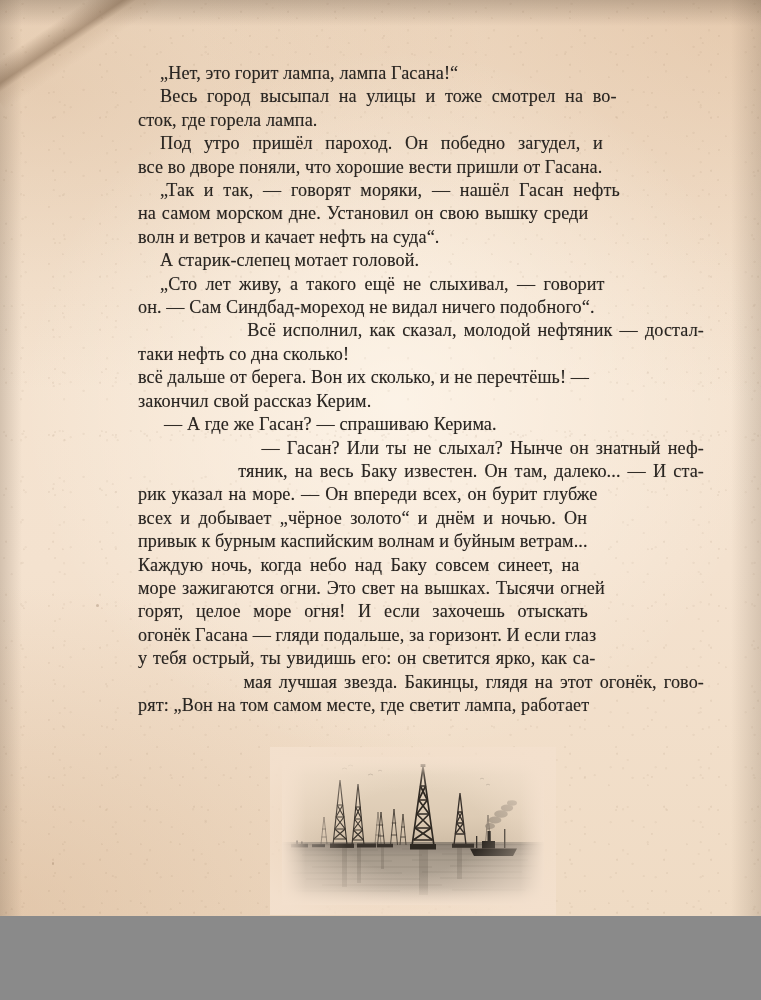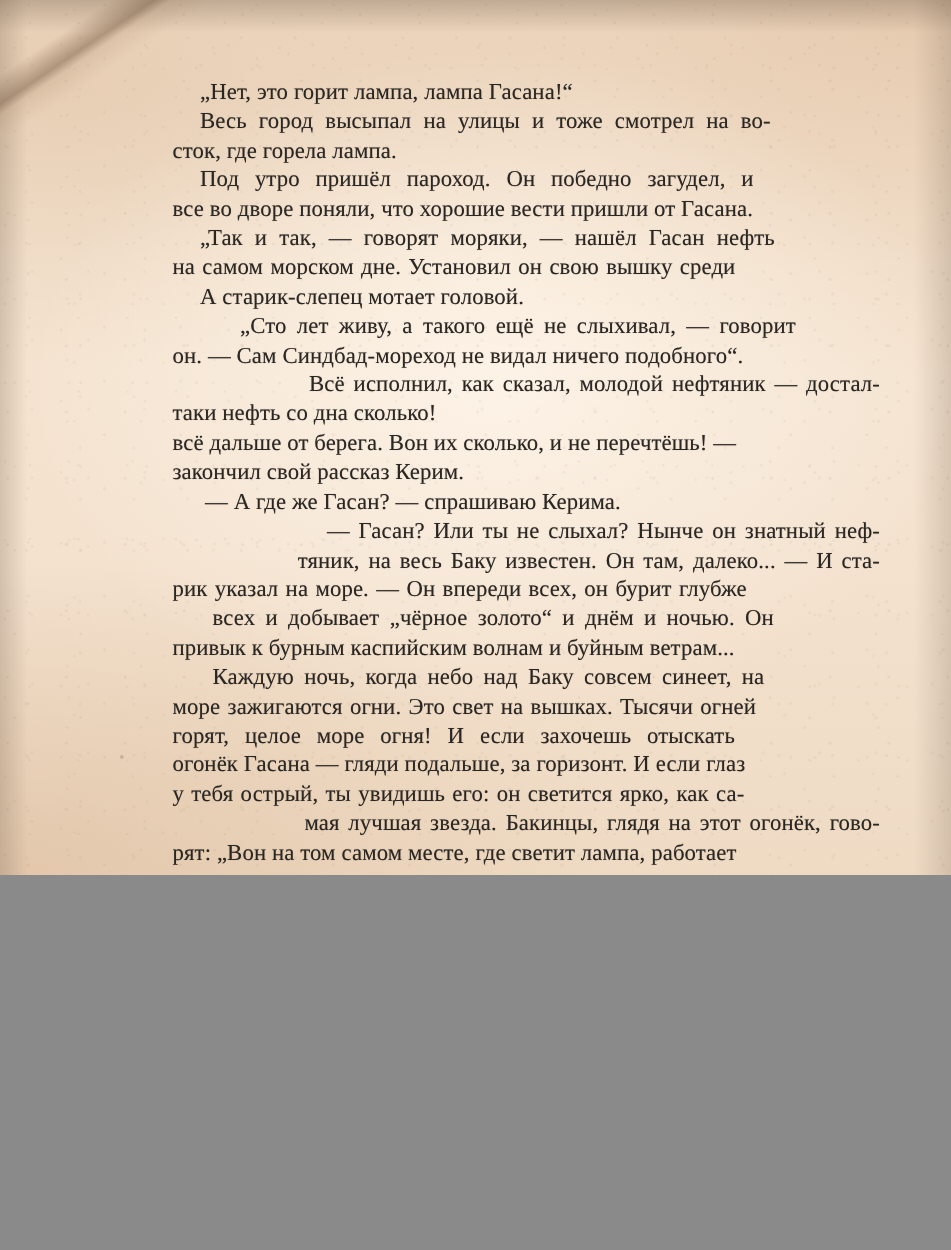--- a/index.html
+++ b/index.html
@@ -8,21 +8,21 @@
     background: #8a8a8a;
   }
   body {
     font-family: "Liberation Serif", serif;
   }
 
   
   #page {
     position: relative;
     width: 761px;
-    height: 700px;
+    height: 916px;
     overflow: hidden;
     background: #f3e0cd;
     background-image:
       radial-gradient(ellipse 70% 55% at 52% 44%, rgba(255,248,238,0.75) 0%, rgba(255,248,238,0) 70%),
       radial-gradient(ellipse 120% 70% at 100% 0%,  rgba(214,176,140,0.42) 0%, rgba(214,176,140,0) 62%),
       radial-gradient(ellipse 110% 60% at 0% 100%,  rgba(206,168,132,0.40) 0%, rgba(206,168,132,0) 60%),
       radial-gradient(ellipse 90% 50% at 6% 10%,    rgba(205,166,128,0.30) 0%, rgba(205,166,128,0) 65%),
       linear-gradient(180deg, #f0dcc6 0%, #f5e4d1 30%, #f4e2cf 62%, #efdbc4 100%);
   }
 
@@ -103,21 +103,21 @@
   }
 
   
   .pad-1  { padding-left: 22px; }
   .pad-2  { padding-left: 26px; }
 
   
   .t0  { word-spacing: 0px;   }
   .t1  { word-spacing: 1.2px; }
   .t2  { word-spacing: 2.4px; text-align: right; }
-  .t3  { word-spacing: 3.6px; margin-left: 32px; }
+  .t3  { word-spacing: 3.6px; }
   .t4  { word-spacing: 5.0px; }
   .t5  { word-spacing: 6.4px; }
   .t6  { word-spacing: 8.0px; }
 
   
   #illustration {
     position: absolute;
     left: 282px;
     top: 757px;
     width: 262px;
@@ -170,20 +170,21 @@
     </p>
 
     <p class="para">
       <span class="line pad-1 t6">Под утро пришёл пароход. Он победно загудел, и</span>
       <span class="line t0">все во дворе поняли, что хорошие вести пришли от Гасана.</span>
     </p>
 
     <p class="para">
       <span class="line pad-1 t4">„Так и так, — говорят моряки, — нашёл Гасан нефть</span>
       <span class="line t1">на самом морском дне. Установил он свою вышку среди</span>
+      <span class="line t0">волн и ветров и качает нефть на суда“.</span>
     </p>
 
     <p class="para">
       <span class="line pad-1 t0">А старик-слепец мотает головой.</span>
     </p>
 
     <p class="para">
       <span class="line pad-1 t3">„Сто лет живу, а такого ещё не слыхивал, — говорит</span>
       <span class="line t0">он. — Сам Синдбад-мореход не видал ничего подобного“.</span>
     </p>

